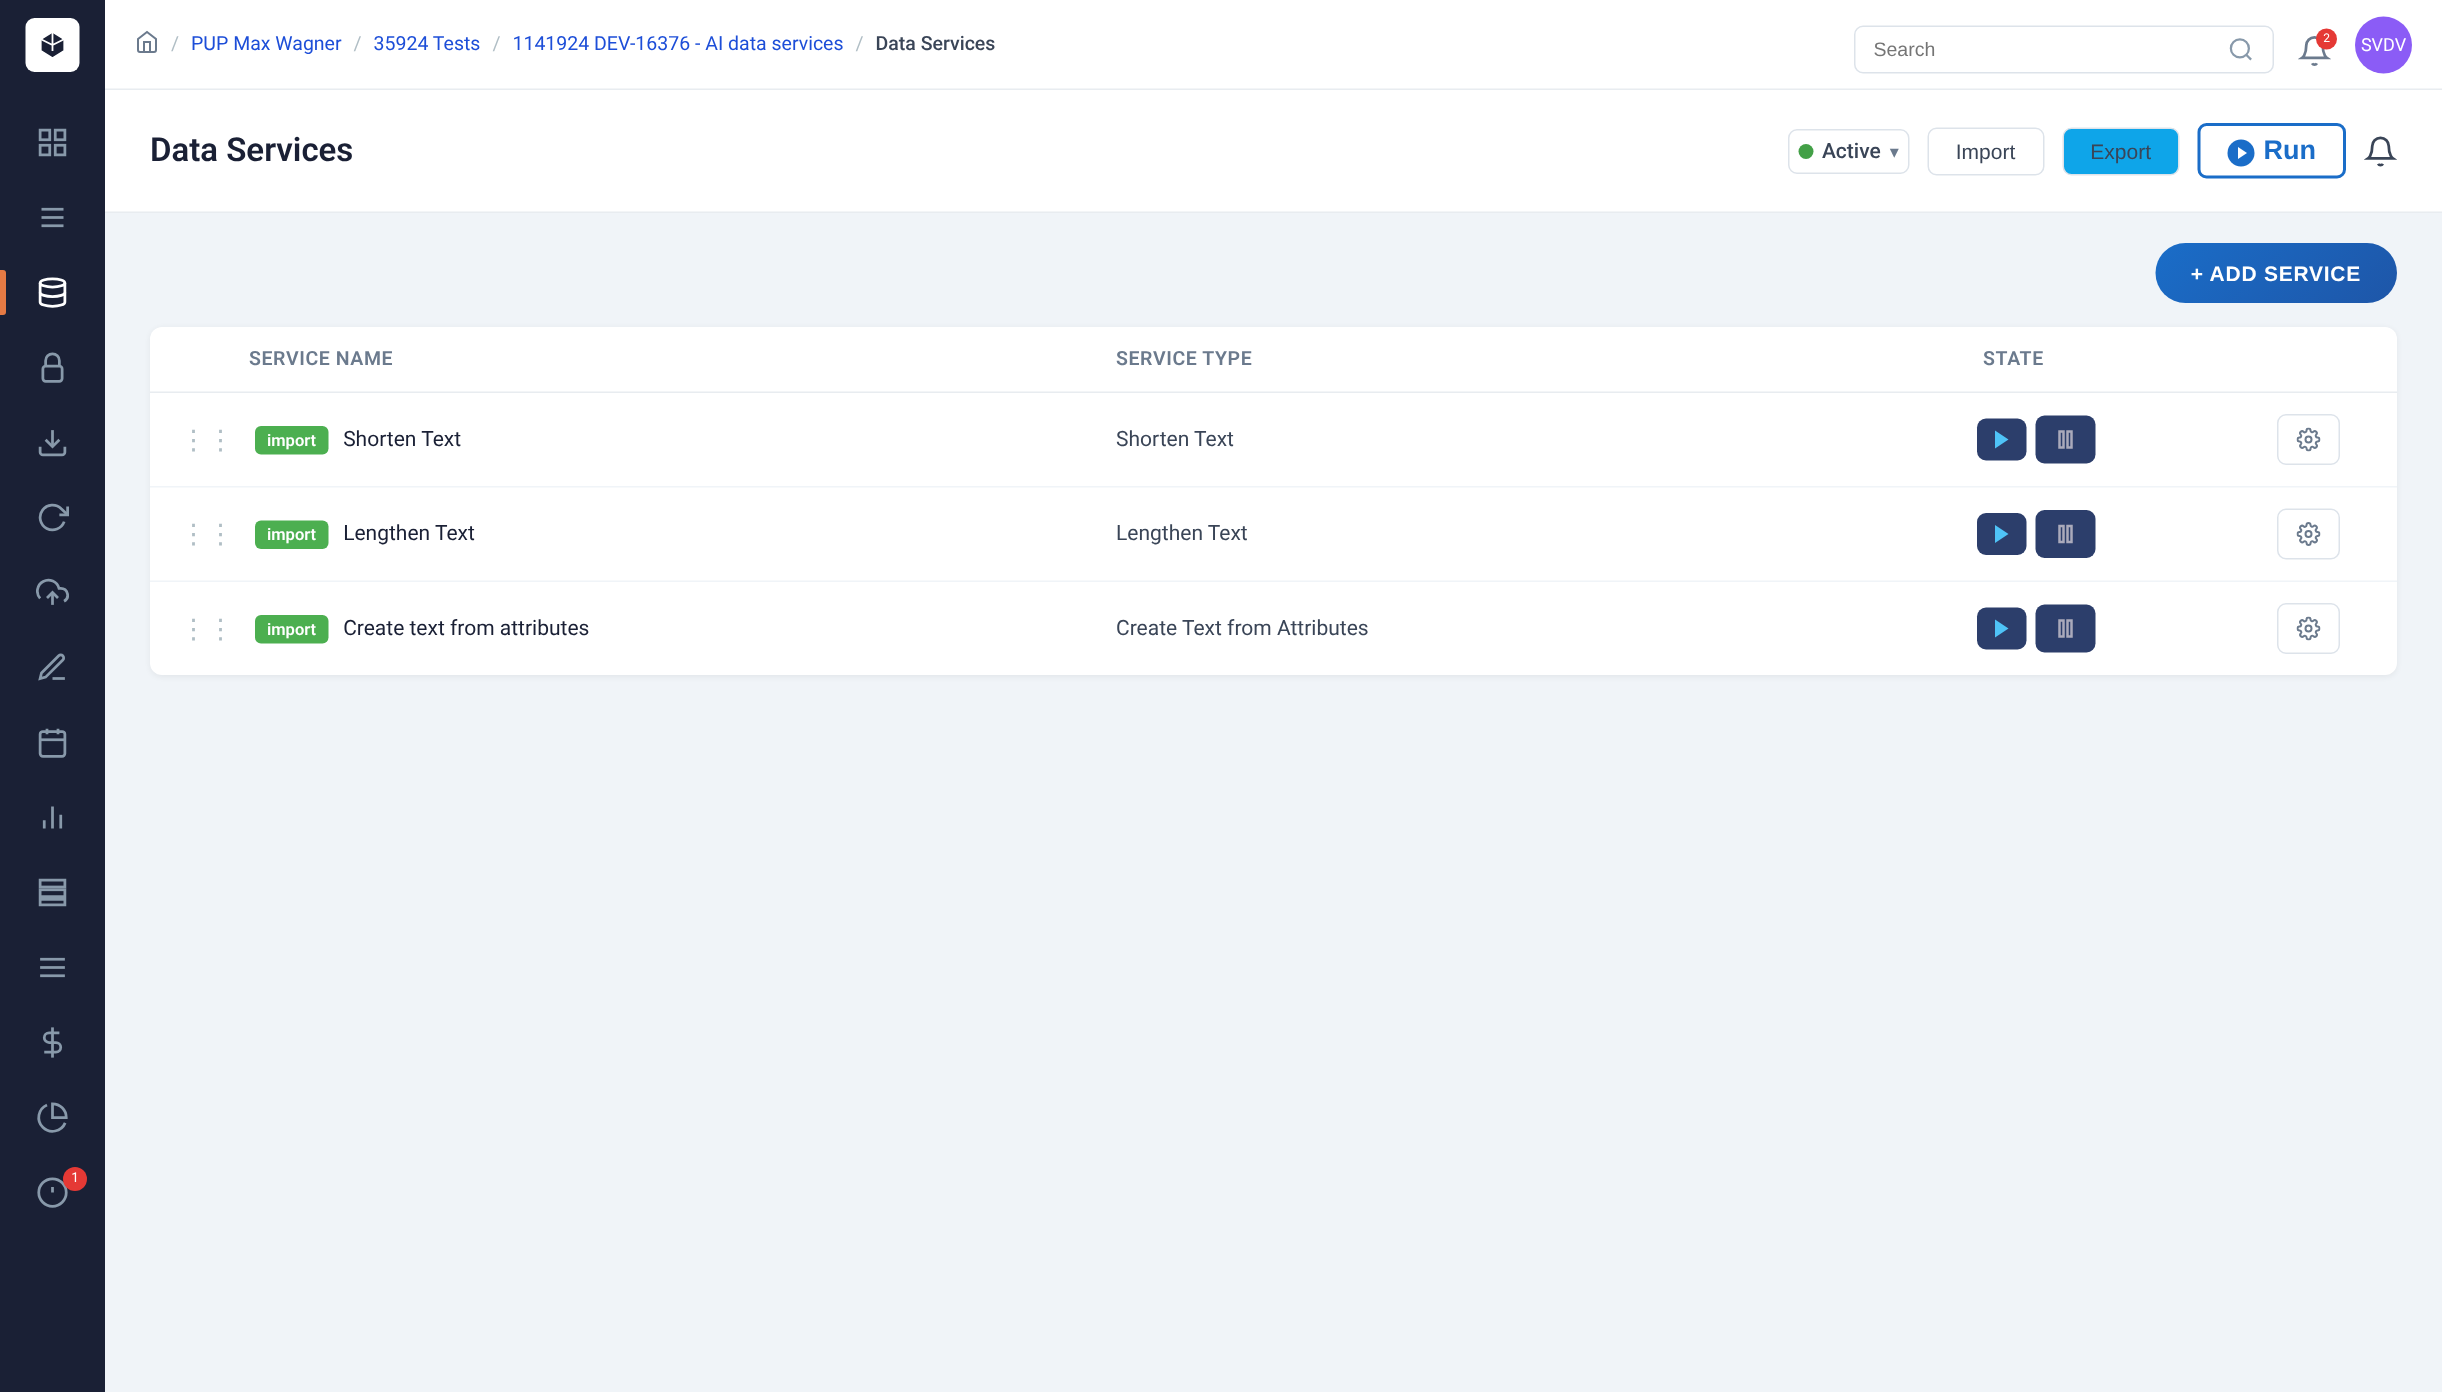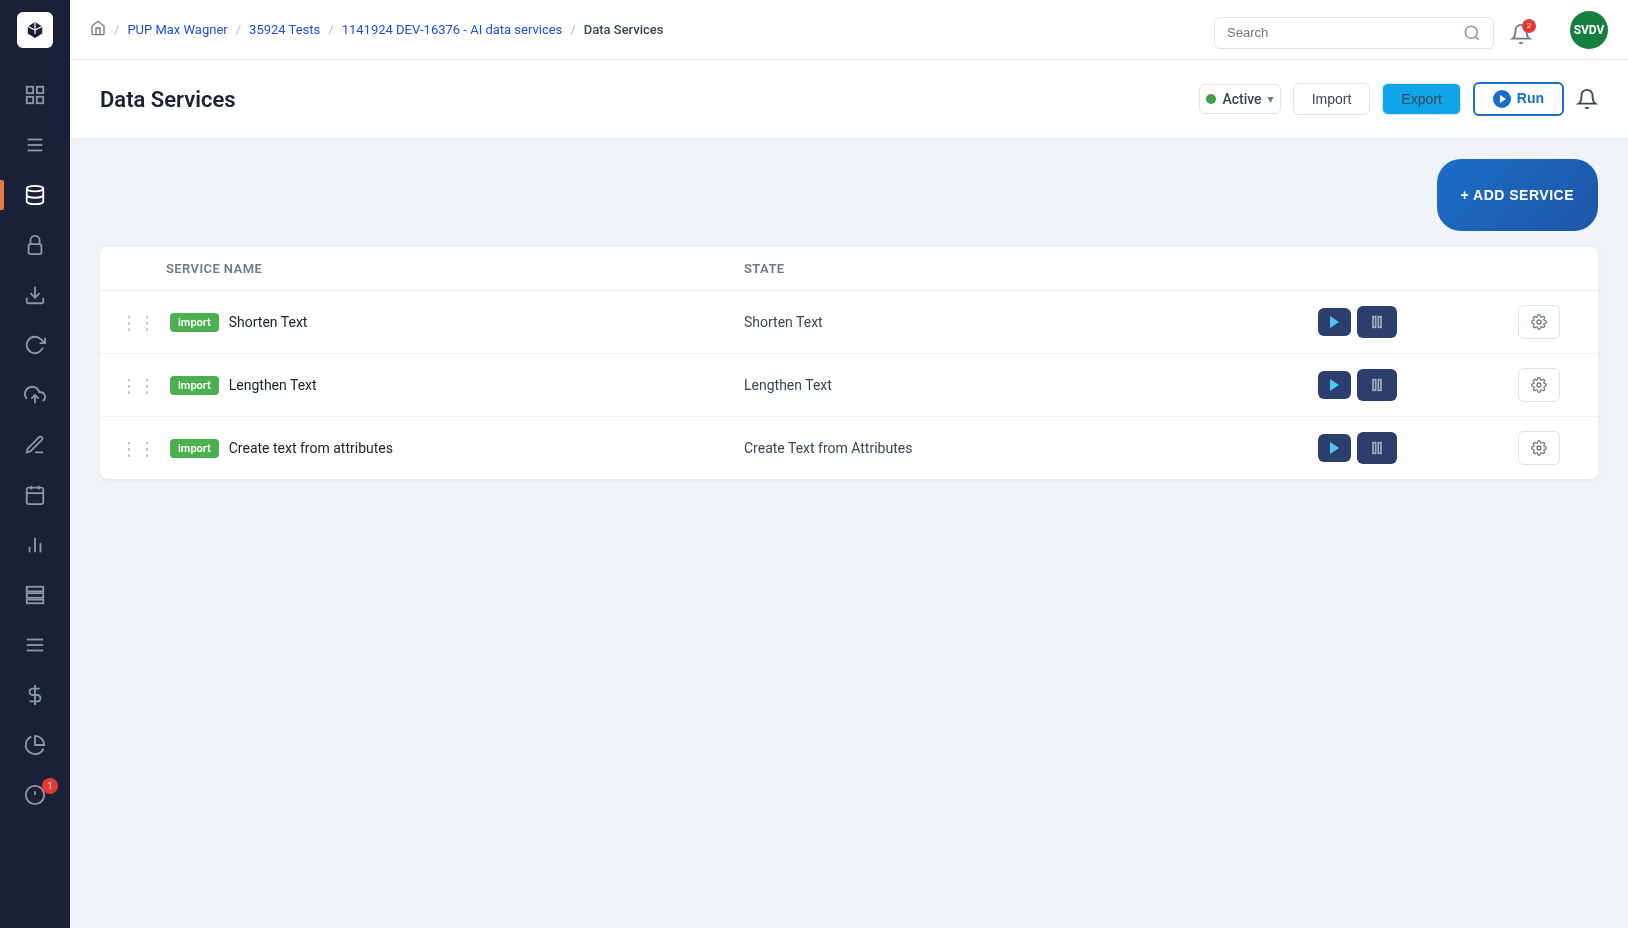--- a/index.html
+++ b/index.html
@@ -166,30 +166,29 @@
       width: 14px;
       height: 14px;
       font-size: 8px;
       display: flex;
       align-items: center;
       justify-content: center;
     }
     .avatar {
       width: 38px;
       height: 38px;
-      background: #15803d;
+      background: #8b5cf6;
       border-radius: 50%;
       display: flex;
       align-items: center;
       justify-content: center;
       color: #fff;
       font-size: 12px;
-      font-weight: 700;
-      cursor: pointer;
-      margin-left: 22px;
+      font-weight: 400;
+      cursor: pointer;
     }
 
     
     .page-content {
       flex: 1;
       overflow-y: auto;
       background: #f0f4f8;
     }
 
     .page-header {
@@ -247,26 +246,26 @@
       font-size: 14px;
       font-weight: 500;
       color: #3a4557;
       cursor: pointer;
     }
     .btn-run {
       border: 2px solid #1a6dc8;
       background: #fff;
       border-radius: 6px;
       padding: 6px 18px;
-      font-size: 14px;
+      font-size: 18px;
       font-weight: 600;
       color: #1a6dc8;
       cursor: pointer;
       display: flex;
-      align-items: flex-start;
+      align-items: flex-end;
       gap: 6px;
     }
     .btn-run .run-icon {
       width: 18px;
       height: 18px;
       background: #1a6dc8;
       border-radius: 50%;
       display: flex;
       align-items: center;
       justify-content: center;
@@ -287,21 +286,21 @@
 
     .content-area {
       padding: 20px 30px;
     }
 
     .add-service-btn {
       background: linear-gradient(135deg, #1a6dc8, #1e56a8);
       color: #fff;
       border: none;
       border-radius: 24px;
-      padding: 28px 24px;
+      padding: 12px 24px;
       font-size: 14px;
       font-weight: 600;
       cursor: pointer;
       display: flex;
       align-items: center;
       gap: 8px;
       margin-left: auto;
       margin-bottom: 16px;
       letter-spacing: 0.5px;
     }
@@ -602,20 +601,21 @@
       </div>
     </div>
 
     <div class="content-area">
       <button class="add-service-btn">+ ADD SERVICE</button>
 
       <div class="table-container">
         <div class="table-header">
           <div></div>
           <div>Service Name</div>
+          <div>Service Type</div>
           <div>State</div>
           <div></div>
         </div>
 
         <div class="table-row">
           <div class="drag-handle">⋮⋮</div>
           <div class="service-name">
             <span class="tag-import">import</span>
             <span>Shorten Text</span>
           </div>

